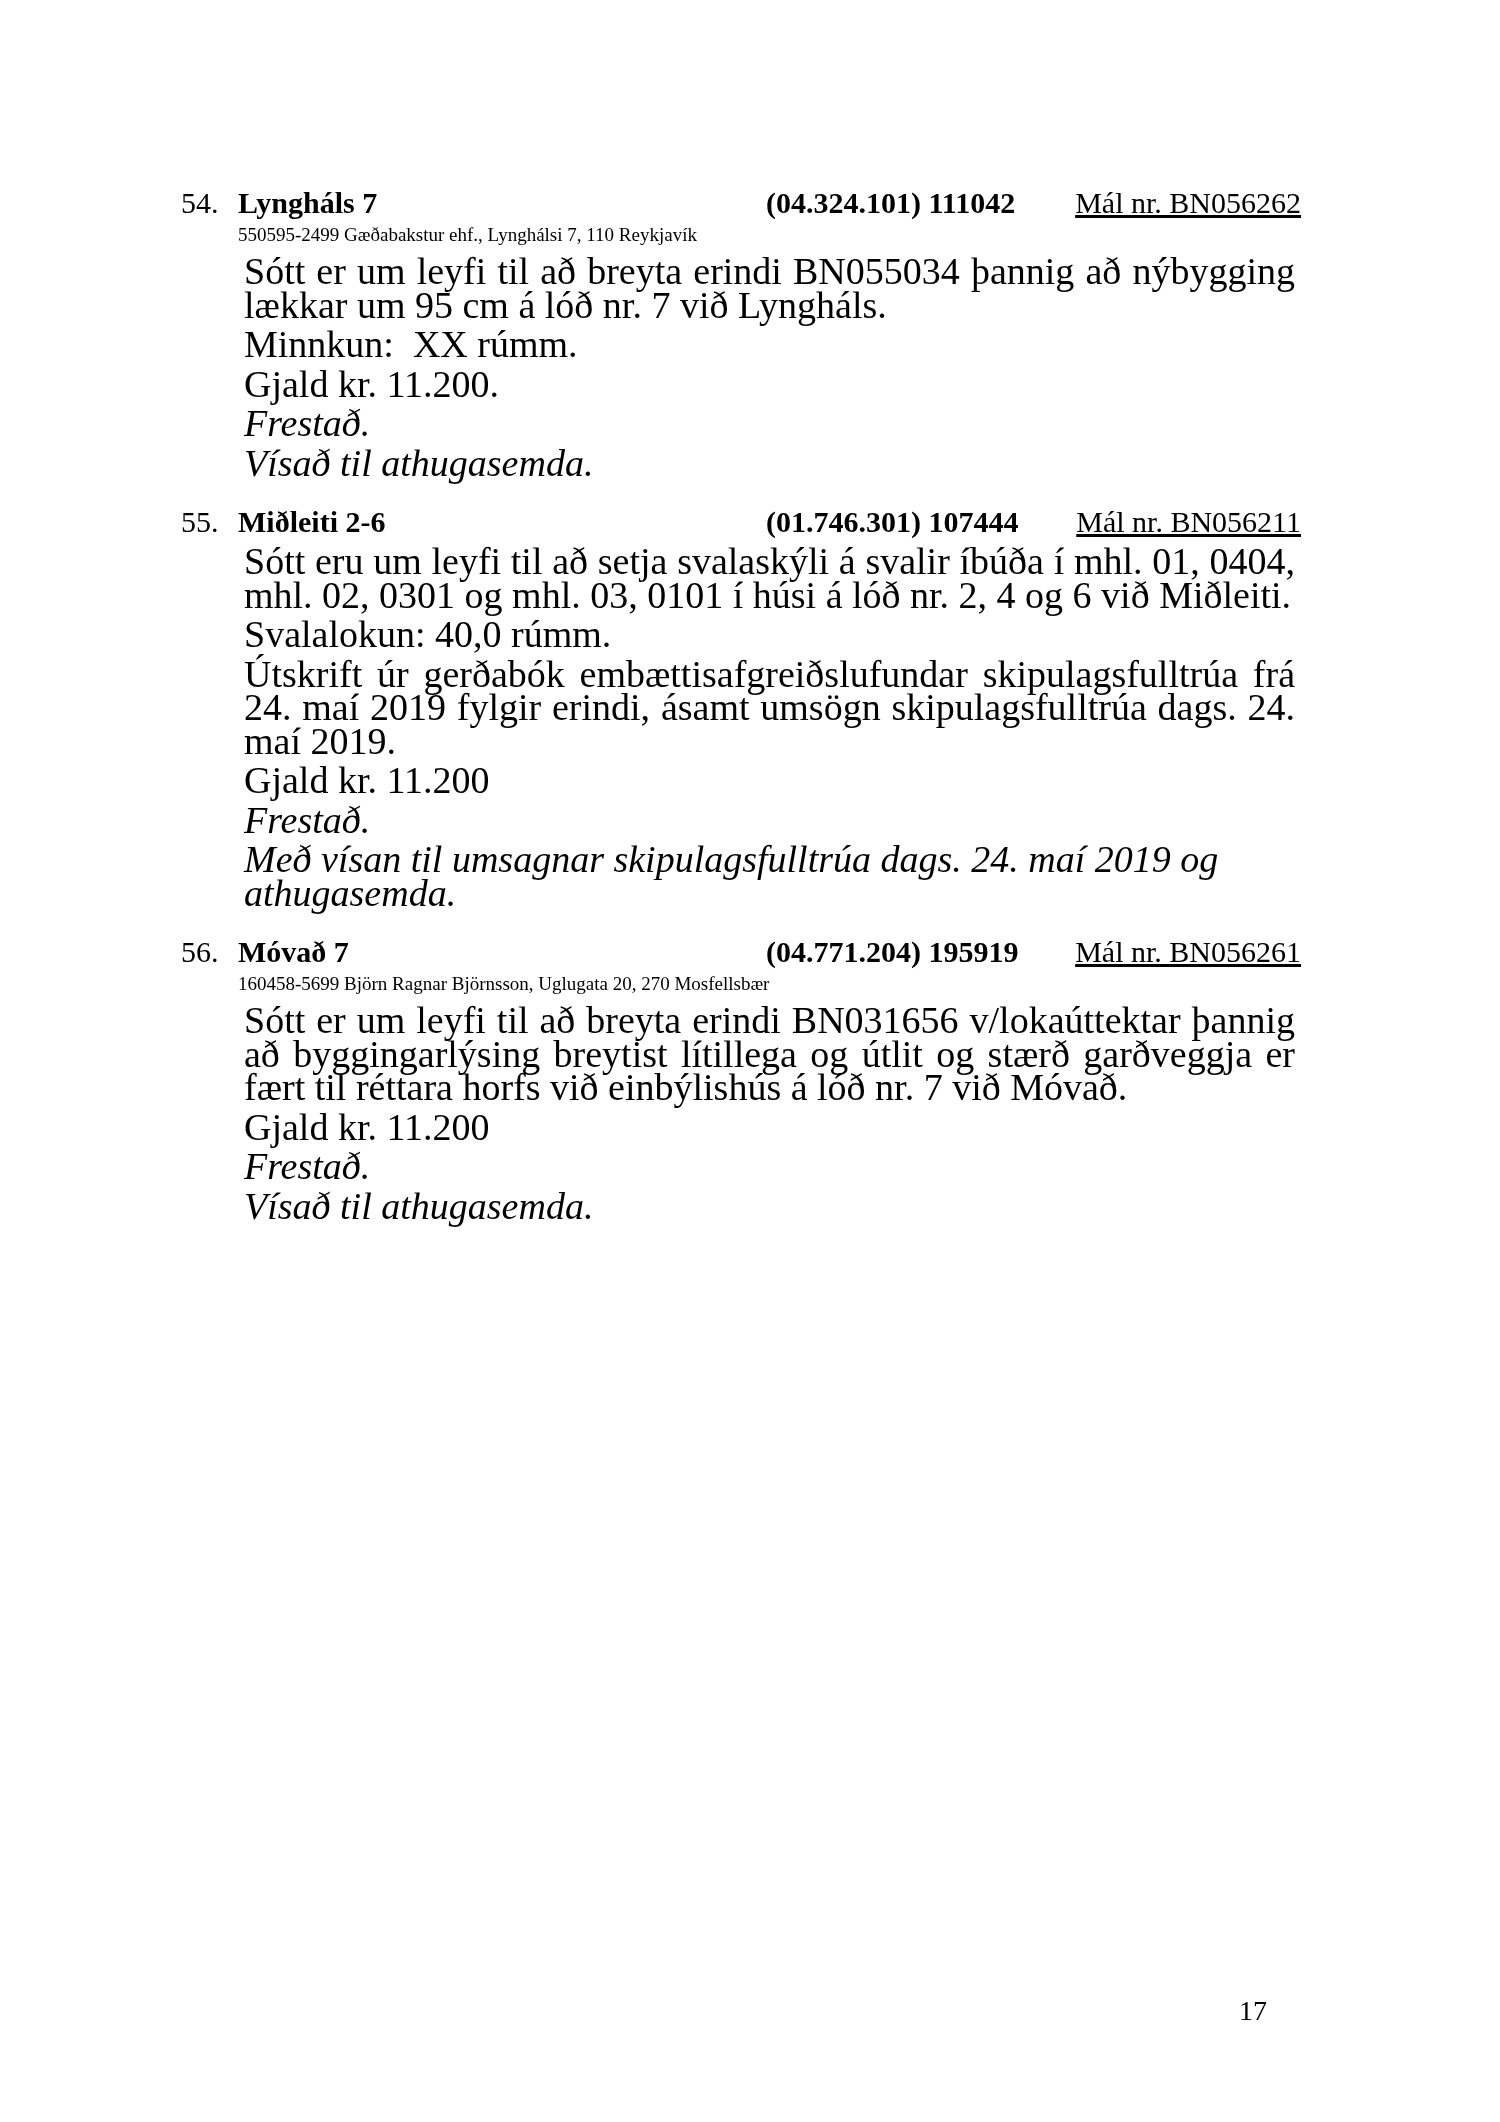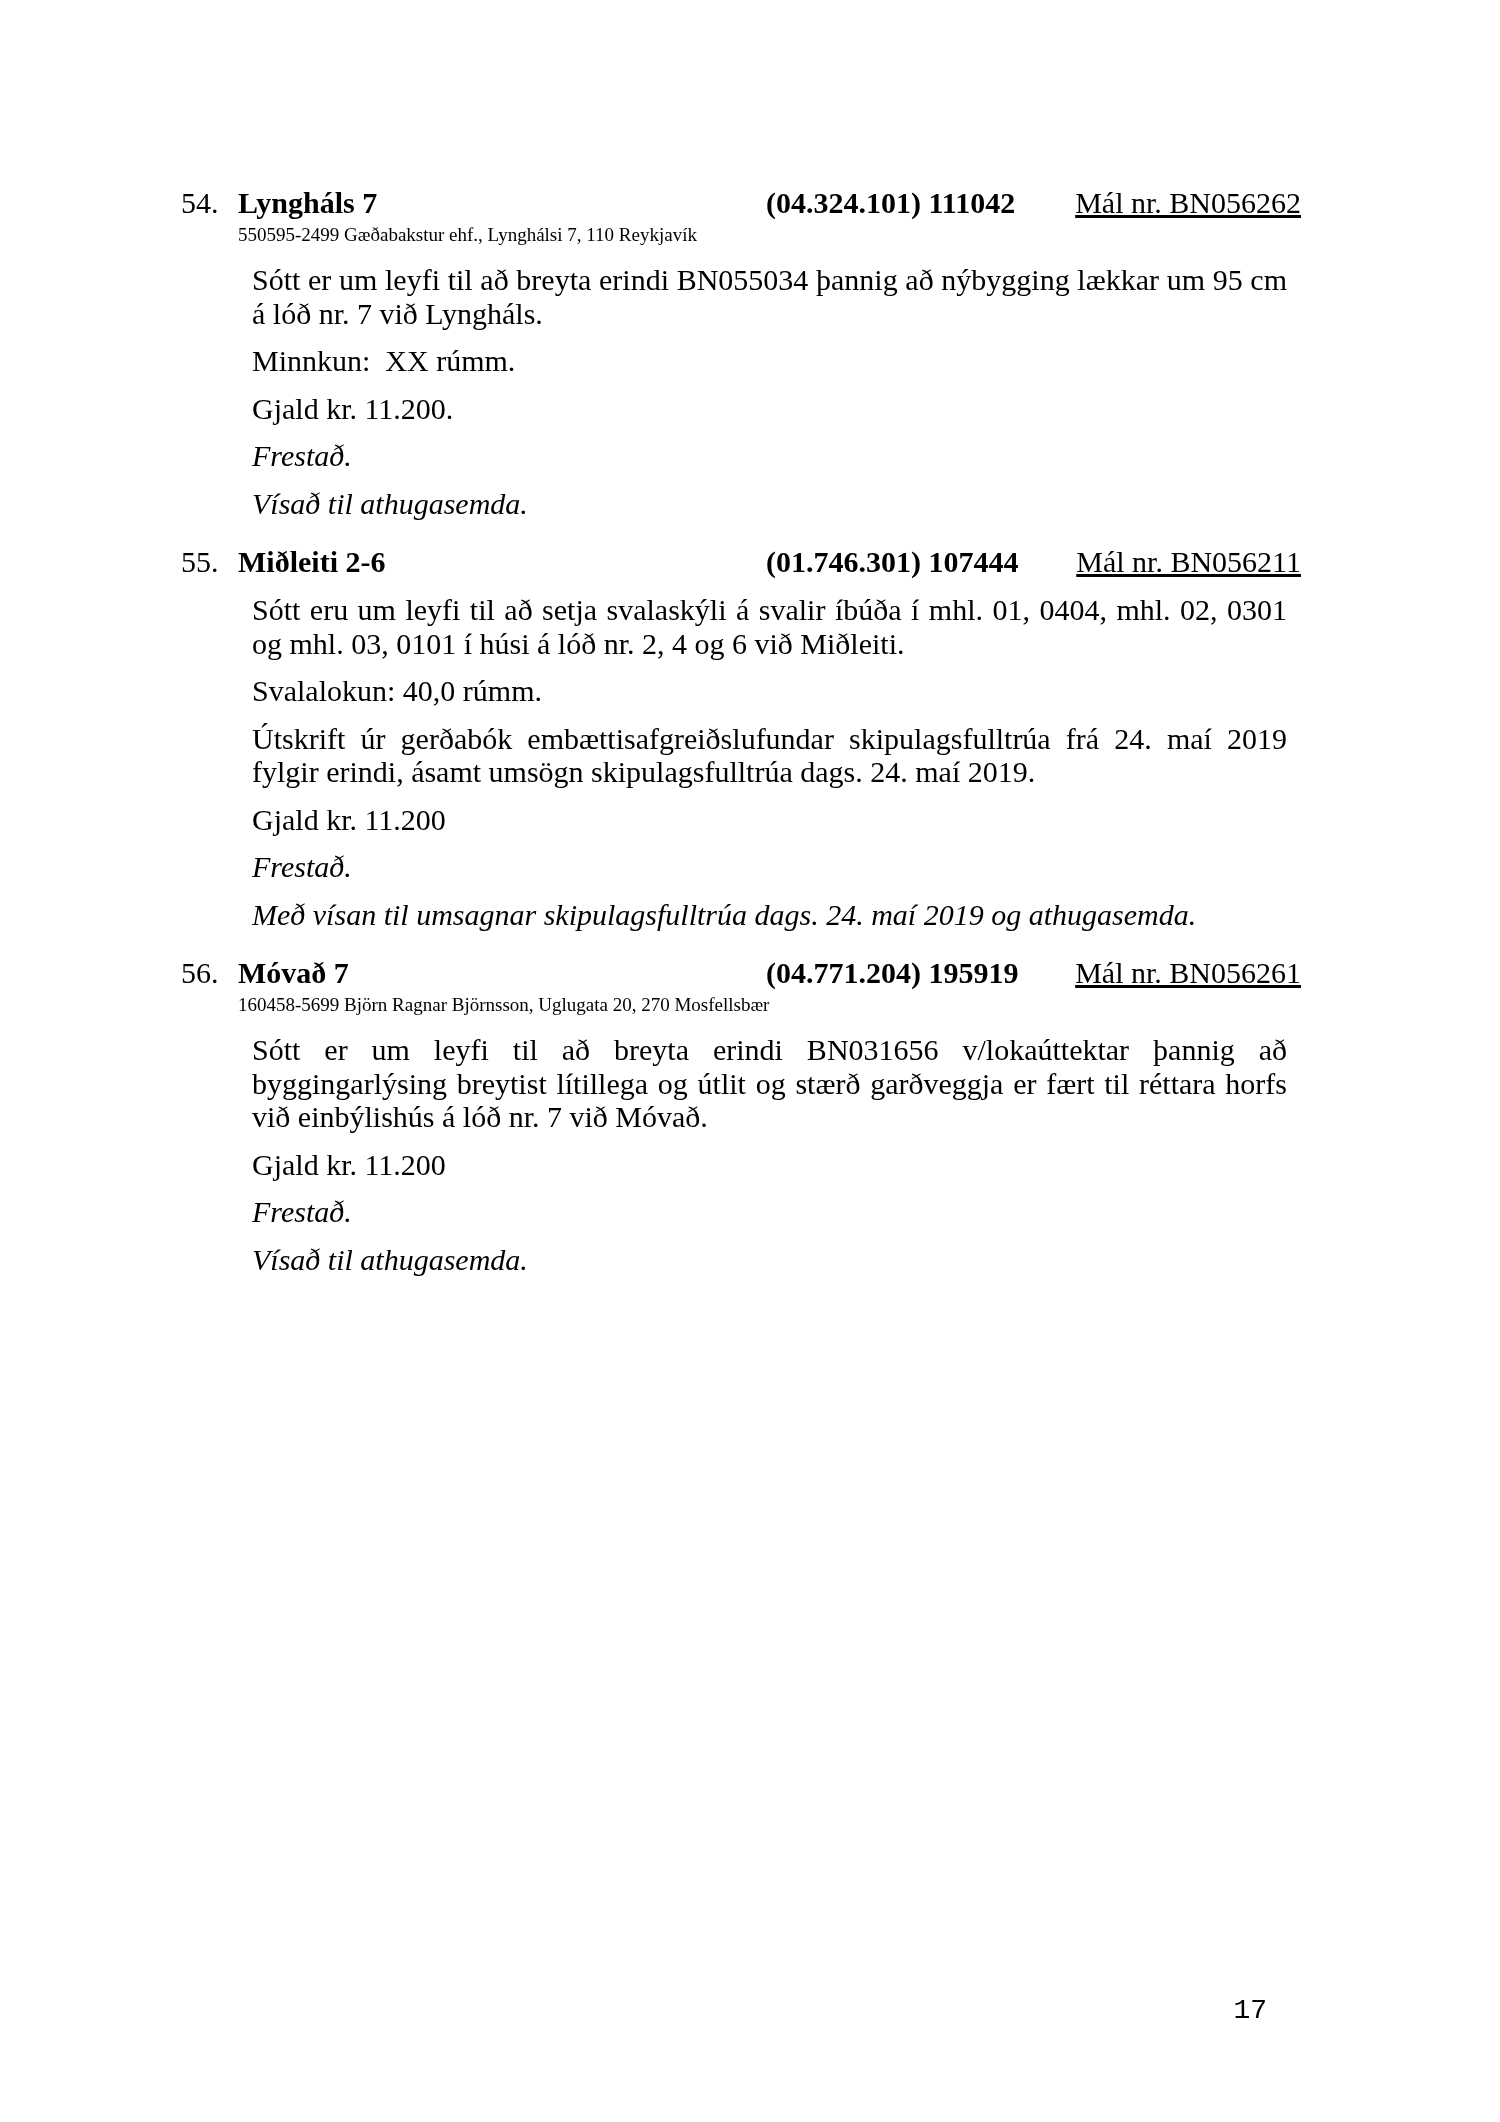--- a/index.html
+++ b/index.html
@@ -52,37 +52,37 @@
     right: 0;
     top: 0;
     font-weight: normal;
     text-decoration: underline;
   }
   .owner {
     font-size: 19px;
     line-height: 29px;
   }
   .para {
-    margin: 14px;
-    font-size: 30px;
+    margin: 6px;
+    font-size: 38px;
     line-height: 33.5px;
     white-space: pre-wrap;
   }
   .para.justify {
     text-align: justify;
     white-space: normal;
   }
   .para.italic {
     font-style: italic;
   }
   .page-number {
     position: absolute;
     top: 1995px;
     right: 233px;
-    font-family: Liberation Mono, monospace;
+    font-family: Liberation Serif, serif;
     font-size: 28px;
     line-height: 32px;
   }
 </style>
 </head>
 <body>
 
 <div class="content">
   <div class="item">
     <div class="item-header">

